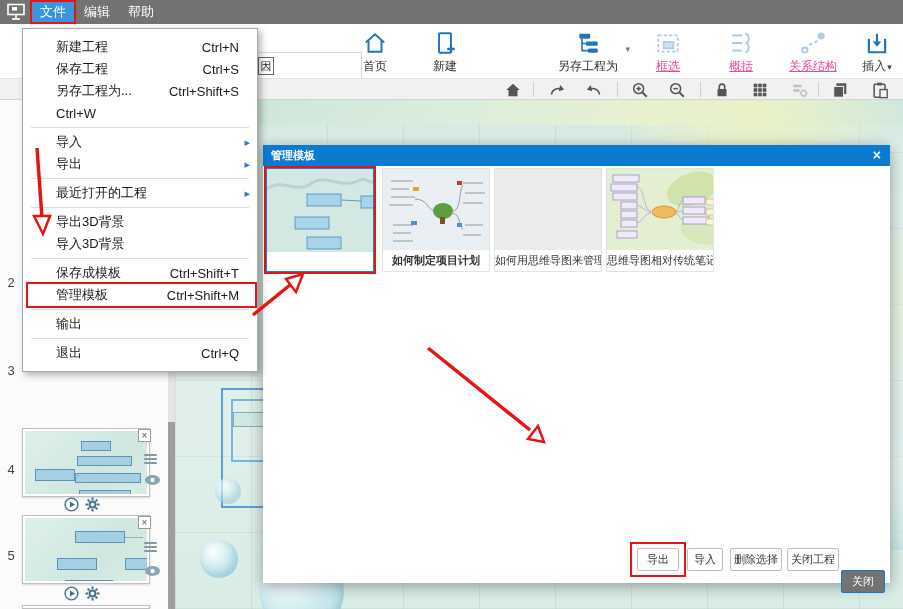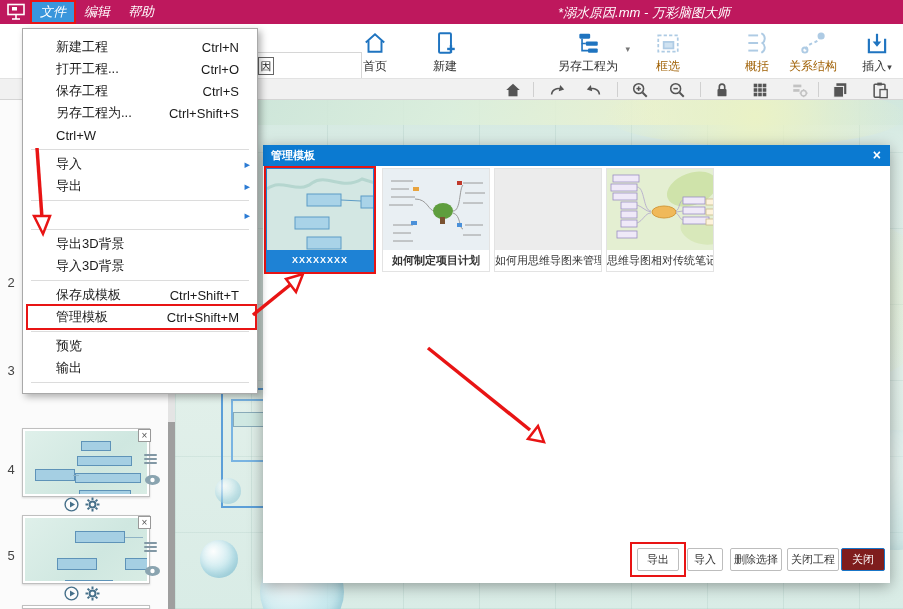--- a/index.html
+++ b/index.html
@@ -1,32 +1,32 @@
 <!DOCTYPE html>
 <html><head>
 <meta charset="utf-8">
 <style>
   * { margin:0; padding:0; box-sizing:border-box; }
   body { font-family:"Liberation Sans","DejaVu Sans",sans-serif; background:#888; }
   #screen { position:relative; width:903px; height:609px; background:#fff; overflow:hidden; }
 
   
-  .titlebar { position:absolute; left:0; top:0; width:903px; height:24px; background:#be185d; display:flex; align-items:center; color:#fff; z-index:30;font-style:italic; }
+  .titlebar { position:absolute; left:0; top:0; width:903px; height:24px; background:#737373; display:flex; align-items:center; color:#fff; z-index:30; }
   .app-icon { width:22px; height:20px; margin:0 4px 0 5px; }
   .tb-menu { font-size:13px; padding:2px 9px; position:relative; }
   .tb-menu.selected { background:#3a96dc; }
   .tb-menu.selected::after { content:""; position:absolute; inset:-1px; border:2px solid #e81414; }
   .tb-title { position:absolute; left:558px; top:4px; font-size:13px; color:#fff; }
 
   
   .main-toolbar { position:absolute; left:0; top:24px; width:903px; height:54px; background:#fff; z-index:6; }
   .tool-item { position:absolute; top:4px; width:72px; height:48px; text-align:center; cursor:default; }
   .tool-item .tico { height:30px; display:flex; align-items:center; justify-content:center; }
   .tool-item .tlabel { font-size:12px; color:#333; margin-top:0px; white-space:nowrap; }
-  .tool-item.disabled .tlabel { color:#a16207; }
+  .tool-item.disabled .tlabel { color:#ec4899;text-decoration:underline; }
   .tool-caret { position:absolute; right:-6px; top:16px; font-size:9px; color:#777; }
   .inline-caret { font-size:9px; color:#444; margin-left:1px; }
 
   
   .panel-fragment { position:absolute; left:256px; top:28px; width:106px; height:31px; border:1px solid #d6d6d6; background:#fff; z-index:5; }
   .frag-topic { position:absolute; left:1px; top:4px; width:16px; height:18px; border:1px solid #666; font-size:11px; color:#222; text-align:center; line-height:17px; background:#fff; }
 
   
   .quickbar { position:absolute; left:0; top:78px; width:903px; height:22px; background:#f1f1f1; border-top:1px solid #e2e2e2; border-bottom:1px solid #d5d5d5; z-index:6; }
   .qb-ico { position:absolute; top:1px; width:24px; height:20px; display:flex; align-items:center; justify-content:center; }
@@ -75,21 +75,21 @@
   .dlg-header { position:absolute; left:0; top:0; width:100%; height:21px; background:#0b7ad1; color:#fff; display:flex; align-items:center; }
   .dlg-title { font-size:11px; font-weight:bold; margin-left:8px; }
   .dlg-close { position:absolute; right:9px; top:2px; font-size:14px; font-weight:bold; color:#fff; cursor:default; }
   .card { position:absolute; top:23px; width:108px; height:104px; background:#fff; border:1px solid #e3e3e3; }
   .card .thumb { position:absolute; left:0; top:0; width:100%; height:83px; overflow:hidden; }
   .card .card-label { position:absolute; left:0; bottom:0; width:100%; height:21px; font-size:11px; color:#333; text-align:center; line-height:20px; white-space:nowrap; overflow:hidden; background:#fff; }
   .card.selected { border:1px solid #1e82d5; }
   .card.selected .card-label { background:#1e82d5; color:#fff; font-size:9px; font-weight:bold; letter-spacing:1px; }
   .card.annotated-card::after { content:""; position:absolute; inset:-3px; border:2px solid #e81414; }
   .dlg-btn { position:absolute; top:403px; height:23px; background:#fff; border:1px solid #bdbdbd; border-radius:2px; font-size:11px; color:#333; text-align:center; line-height:21px; }
-  .dlg-btn.primary { background:#7f1d1d; border-color:#1976c8; color:#fff; }
+  .dlg-btn.primary { background:#737373; border-color:#1976c8; color:#fff;margin-top:22px; }
   .dlg-btn.annotated-btn::after { content:""; position:absolute; inset:-7px -8px; border:2px solid #e81414; }
 
   
   .annotations { position:absolute; left:0; top:0; width:903px; height:609px; z-index:60; pointer-events:none; }
 </style>
 </head>
 <body>
 
 <div id="screen">
 
@@ -257,21 +257,21 @@
     <div class="tool-item disabled" style="left:632px;">
       <div class="tico">
         <svg width="26" height="26" viewBox="0 0 24 24" fill="none" stroke="#aecbe4" stroke-width="1.6">
             <rect x="3" y="5" width="18" height="15" stroke-dasharray="3 2"></rect>
             <rect x="8" y="11" width="9" height="6" fill="#cfe2f1"></rect>
           </svg>
       </div>
       <div class="tlabel">框选</div>
     </div>
 
-    <div class="tool-item disabled" style="left:721px;">
+    <div class="tool-item disabled" style="left:705px;">
       <div class="tico">
         <svg width="26" height="26" viewBox="0 0 24 24" fill="none" stroke="#aecbe4" stroke-width="1.8">
             <line x1="4" y1="5" x2="13" y2="5"></line>
             <line x1="4" y1="12" x2="13" y2="12"></line>
             <line x1="4" y1="19" x2="13" y2="19"></line>
             <path d="M16 3 C20 5 20 10 17 12 C20 14 20 19 16 21"></path>
           </svg>
       </div>
       <div class="tlabel">概括</div>
     </div>
@@ -397,21 +397,20 @@
             <path d="M0 20 C15 8 30 26 45 14 C60 4 75 22 95 10 L108 14" stroke="#b5d6cf" stroke-width="3" fill="none"></path>
             <g fill="#a9d3e8" stroke="#5d9cc6">
               <rect x="40" y="25" width="34" height="12"></rect>
               <rect x="28" y="48" width="34" height="12"></rect>
               <rect x="40" y="68" width="34" height="12"></rect>
               <rect x="94" y="27" width="13" height="12"></rect>
             </g>
             <line x1="74" y1="31" x2="94" y2="32" stroke="#5d9cc6"></line>
           </svg>
       </div>
-      <div class="card-label">XXXXXXXX</div>
     </div>
 
     <div class="card" style="left:119px;font-weight:bold;">
       <div class="thumb">
         <svg width="108" height="83" viewBox="0 0 108 83">
             <rect width="108" height="83" fill="#e9eff3"></rect>
             <g stroke="#9a9a9a" stroke-width="1">
               <line x1="8" y1="12" x2="30" y2="12"></line>
               <line x1="8" y1="20" x2="26" y2="20"></line>
               <line x1="8" y1="28" x2="32" y2="28"></line>
@@ -491,24 +490,20 @@
     <div class="dlg-btn" style="left:524px;width:52px;">关闭工程</div>
     <div class="dlg-btn primary" style="left:578px;width:44px;">关闭</div>
   </div>
 
   <div class="filemenu">
     <div class="menu-row">
         <span class="mlabel">新建工程</span>
         <span class="mshortcut">Ctrl+N</span>
       </div>
     <div class="menu-row">
-        <span class="mlabel">打开工程...</span>
-        <span class="mshortcut">Ctrl+O</span>
-      </div>
-    <div class="menu-row">
         <span class="mlabel">保存工程</span>
         <span class="mshortcut">Ctrl+S</span>
       </div>
     <div class="menu-row">
         <span class="mlabel">另存工程为...</span>
         <span class="mshortcut">Ctrl+Shift+S</span>
       </div>
     <div class="menu-row">
         <span class="mshortcut">Ctrl+W</span>
       </div>
@@ -516,61 +511,62 @@
     <div class="menu-row">
         <span class="mlabel">导入</span>
         <span class="msub">▸</span>
       </div>
     <div class="menu-row">
         <span class="mlabel">导出</span>
         <span class="msub">▸</span>
       </div>
     <div class="menu-sep"></div>
     <div class="menu-row">
+        <span class="mlabel">最近打开的工程</span>
         <span class="msub">▸</span>
       </div>
     <div class="menu-sep"></div>
     <div class="menu-row">
         <span class="mlabel">导出3D背景</span>
       </div>
     <div class="menu-row">
         <span class="mlabel">导入3D背景</span>
       </div>
     <div class="menu-sep"></div>
     <div class="menu-row">
         <span class="mlabel">保存成模板</span>
         <span class="mshortcut">Ctrl+Shift+T</span>
       </div>
     <div class="menu-row annotated">
         <span class="mlabel">管理模板</span>
         <span class="mshortcut">Ctrl+Shift+M</span>
       </div>
     <div class="menu-sep"></div>
     <div class="menu-row">
-        <span class="mlabel">预览</span>
-      </div>
-    <div class="menu-row">
         <span class="mlabel">输出</span>
       </div>
     <div class="menu-sep"></div>
+    <div class="menu-row">
+        <span class="mlabel">退出</span>
+        <span class="mshortcut">Ctrl+Q</span>
+      </div>
   </div>
 
   <div class="titlebar">
     <div class="app-icon">
       <svg width="22" height="20" viewBox="0 0 22 20" fill="none" stroke="#fff" stroke-width="1.6">
           <rect x="3" y="2.5" width="16" height="10"></rect>
           <rect x="7" y="5" width="5" height="3.5" fill="#fff" stroke="none"></rect>
           <line x1="11" y1="12.5" x2="11" y2="17"></line>
           <line x1="7" y1="17" x2="15" y2="17"></line>
         </svg>
     </div>
     <div class="tb-menu selected">文件</div>
     <div class="tb-menu">编辑</div>
     <div class="tb-menu">帮助</div>
-    <div class="tb-title">*溺水原因.mm - 万彩脑图大师</div>
   </div>
 
   <svg class="annotations" viewBox="0 0 903 609">
 
     <line x1="37" y1="148" x2="42" y2="218" stroke="#e81414" stroke-width="3.5"></line>
     <polygon points="34,216 43,234 50,216" fill="#fff" stroke="#e81414" stroke-width="2.5"></polygon>
 
     <line x1="253" y1="315" x2="290" y2="285" stroke="#e81414" stroke-width="3.5"></line>
     <polygon points="303,274 286,279 296,292" fill="#fff" stroke="#e81414" stroke-width="2.5"></polygon>
 

